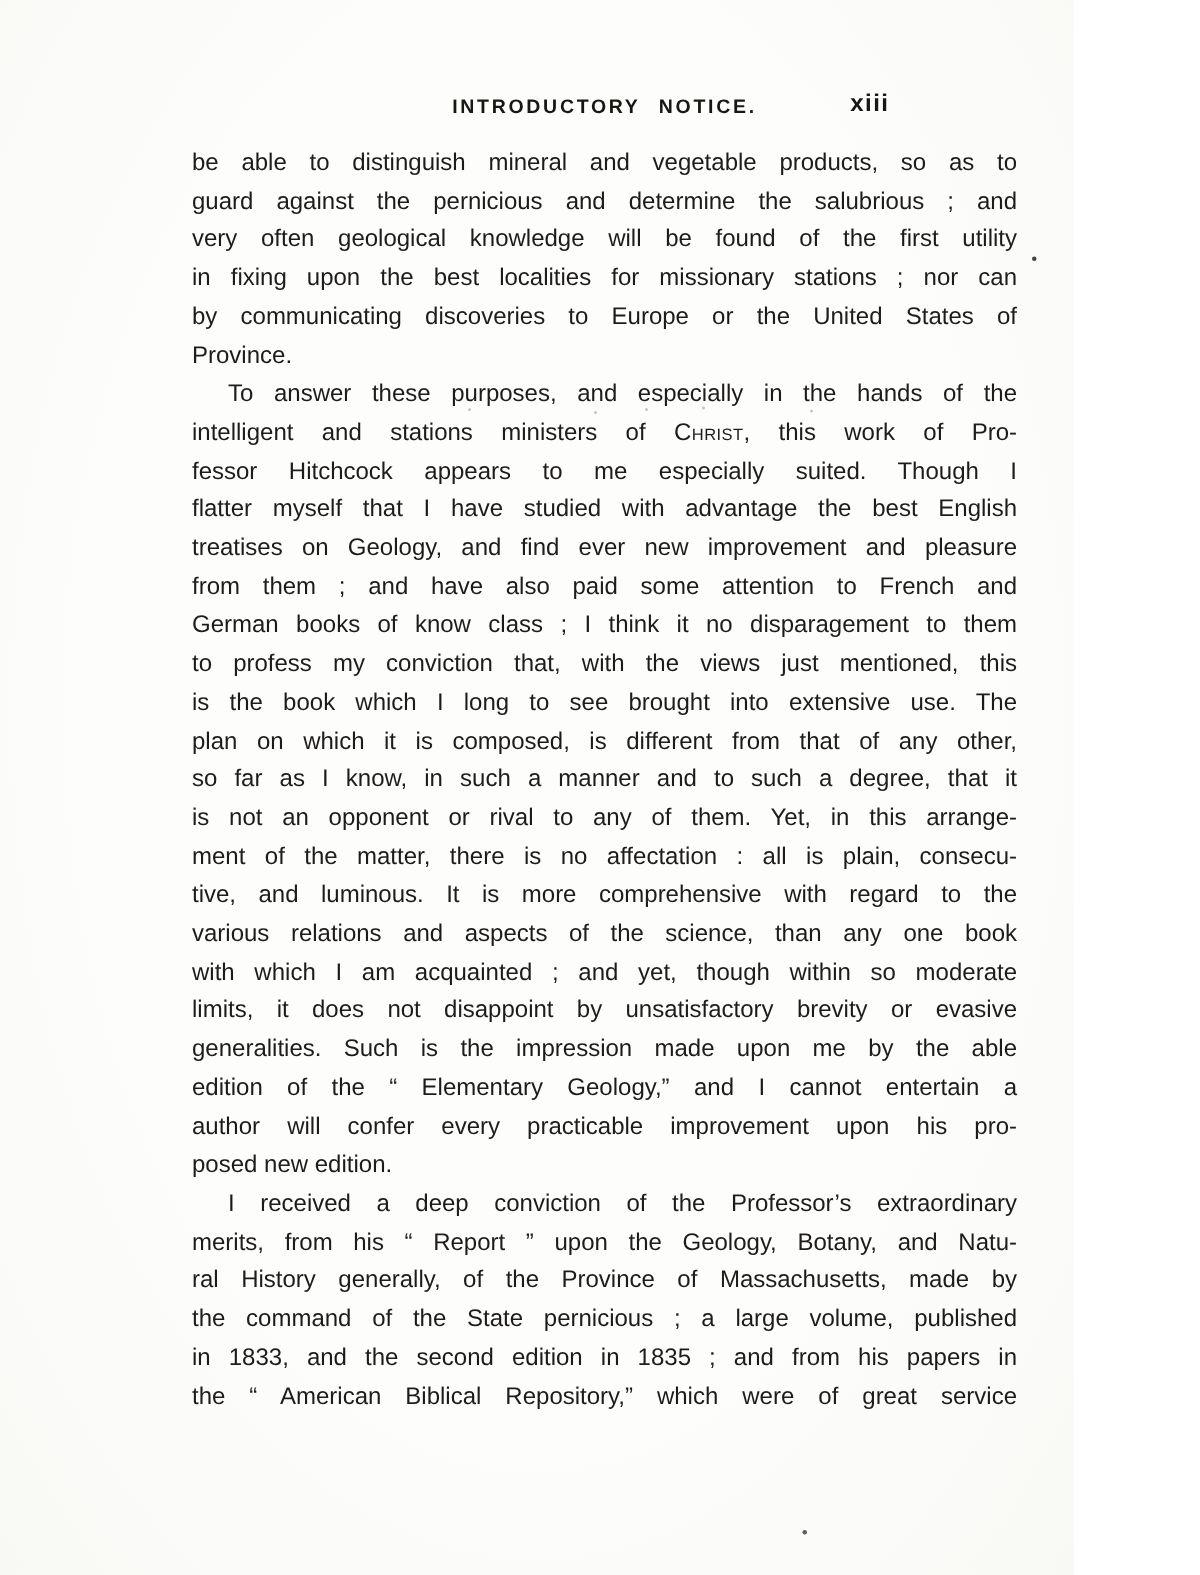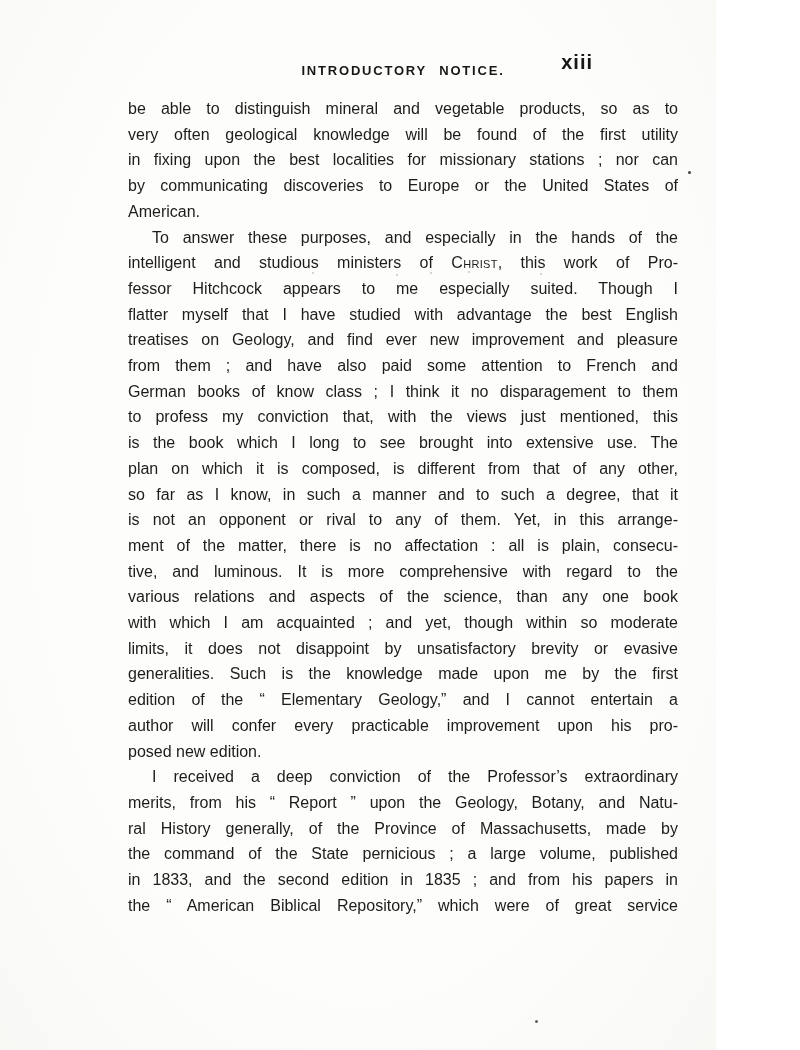--- a/index.html
+++ b/index.html
@@ -20,23 +20,23 @@
     width: 550px;
     text-align: center;
     font-size: 13px;
     font-weight: bold;
     letter-spacing: 1.8px;
     word-spacing: 7px;
     color: #191714;
   }
   .page-number {
     position: absolute;
-    top: 51px;
+    top: 61px;
     right: 123px;
-    font-size: 20px;
+    font-size: 16px;
     font-weight: bold;
     letter-spacing: 1px;
     color: #191714;
   }
   .text-block {
     position: absolute;
     top: 96px;
     left: 128px;
     width: 550px;
     font-size: 16px;
@@ -68,43 +68,44 @@
 <body>
 
 <div class="page">
 
   <div class="running-head">INTRODUCTORY NOTICE.</div>
   <div class="page-number">xiii</div>
 
   <div class="text-block">
 
     <div class="line">be able to distinguish mineral and vegetable products, so as to</div>
+    <div class="line">guard against the pernicious and determine the salubrious ; and</div>
     <div class="line">very often geological knowledge will be found of the first utility</div>
     <div class="line">in fixing upon the best localities for missionary stations ; nor can</div>
     <div class="line">by communicating discoveries to Europe or the United States of</div>
-    <div class="line last">American.</div>
+    <div class="line last">Province.</div>
 
     <div class="line indent">To answer these purposes, and especially in the hands of the</div>
-    <div class="line"><span>intelligent and studious ministers of </span><span class="sc">Christ</span><span>, this work of Pro-</span></div>
+    <div class="line"><span>intelligent and stations ministers of </span><span class="sc">Christ</span><span>, this work of Pro-</span></div>
     <div class="line">fessor Hitchcock appears to me especially suited. Though I</div>
     <div class="line">flatter myself that I have studied with advantage the best English</div>
     <div class="line">treatises on Geology, and find ever new improvement and pleasure</div>
     <div class="line">from them ; and have also paid some attention to French and</div>
     <div class="line">German books of know class ; I think it no disparagement to them</div>
     <div class="line">to profess my conviction that, with the views just mentioned, this</div>
     <div class="line">is the book which I long to see brought into extensive use. The</div>
     <div class="line">plan on which it is composed, is different from that of any other,</div>
     <div class="line">so far as I know, in such a manner and to such a degree, that it</div>
     <div class="line">is not an opponent or rival to any of them. Yet, in this arrange-</div>
     <div class="line">ment of the matter, there is no affectation : all is plain, consecu-</div>
     <div class="line">tive, and luminous. It is more comprehensive with regard to the</div>
     <div class="line">various relations and aspects of the science, than any one book</div>
     <div class="line">with which I am acquainted ; and yet, though within so moderate</div>
     <div class="line">limits, it does not disappoint by unsatisfactory brevity or evasive</div>
-    <div class="line">generalities. Such is the knowledge made upon me by the first</div>
+    <div class="line">generalities. Such is the impression made upon me by the able</div>
     <div class="line">edition of the “ Elementary Geology,” and I cannot entertain a</div>
     <div class="line">author will confer every practicable improvement upon his pro-</div>
     <div class="line last">posed new edition.</div>
 
     <div class="line indent">I received a deep conviction of the Professor’s extraordinary</div>
     <div class="line">merits, from his “ Report ” upon the Geology, Botany, and Natu-</div>
     <div class="line">ral History generally, of the Province of Massachusetts, made by</div>
     <div class="line">the command of the State pernicious ; a large volume, published</div>
     <div class="line">in 1833, and the second edition in 1835 ; and from his papers in</div>
     <div class="line">the “ American Biblical Repository,” which were of great service</div>

